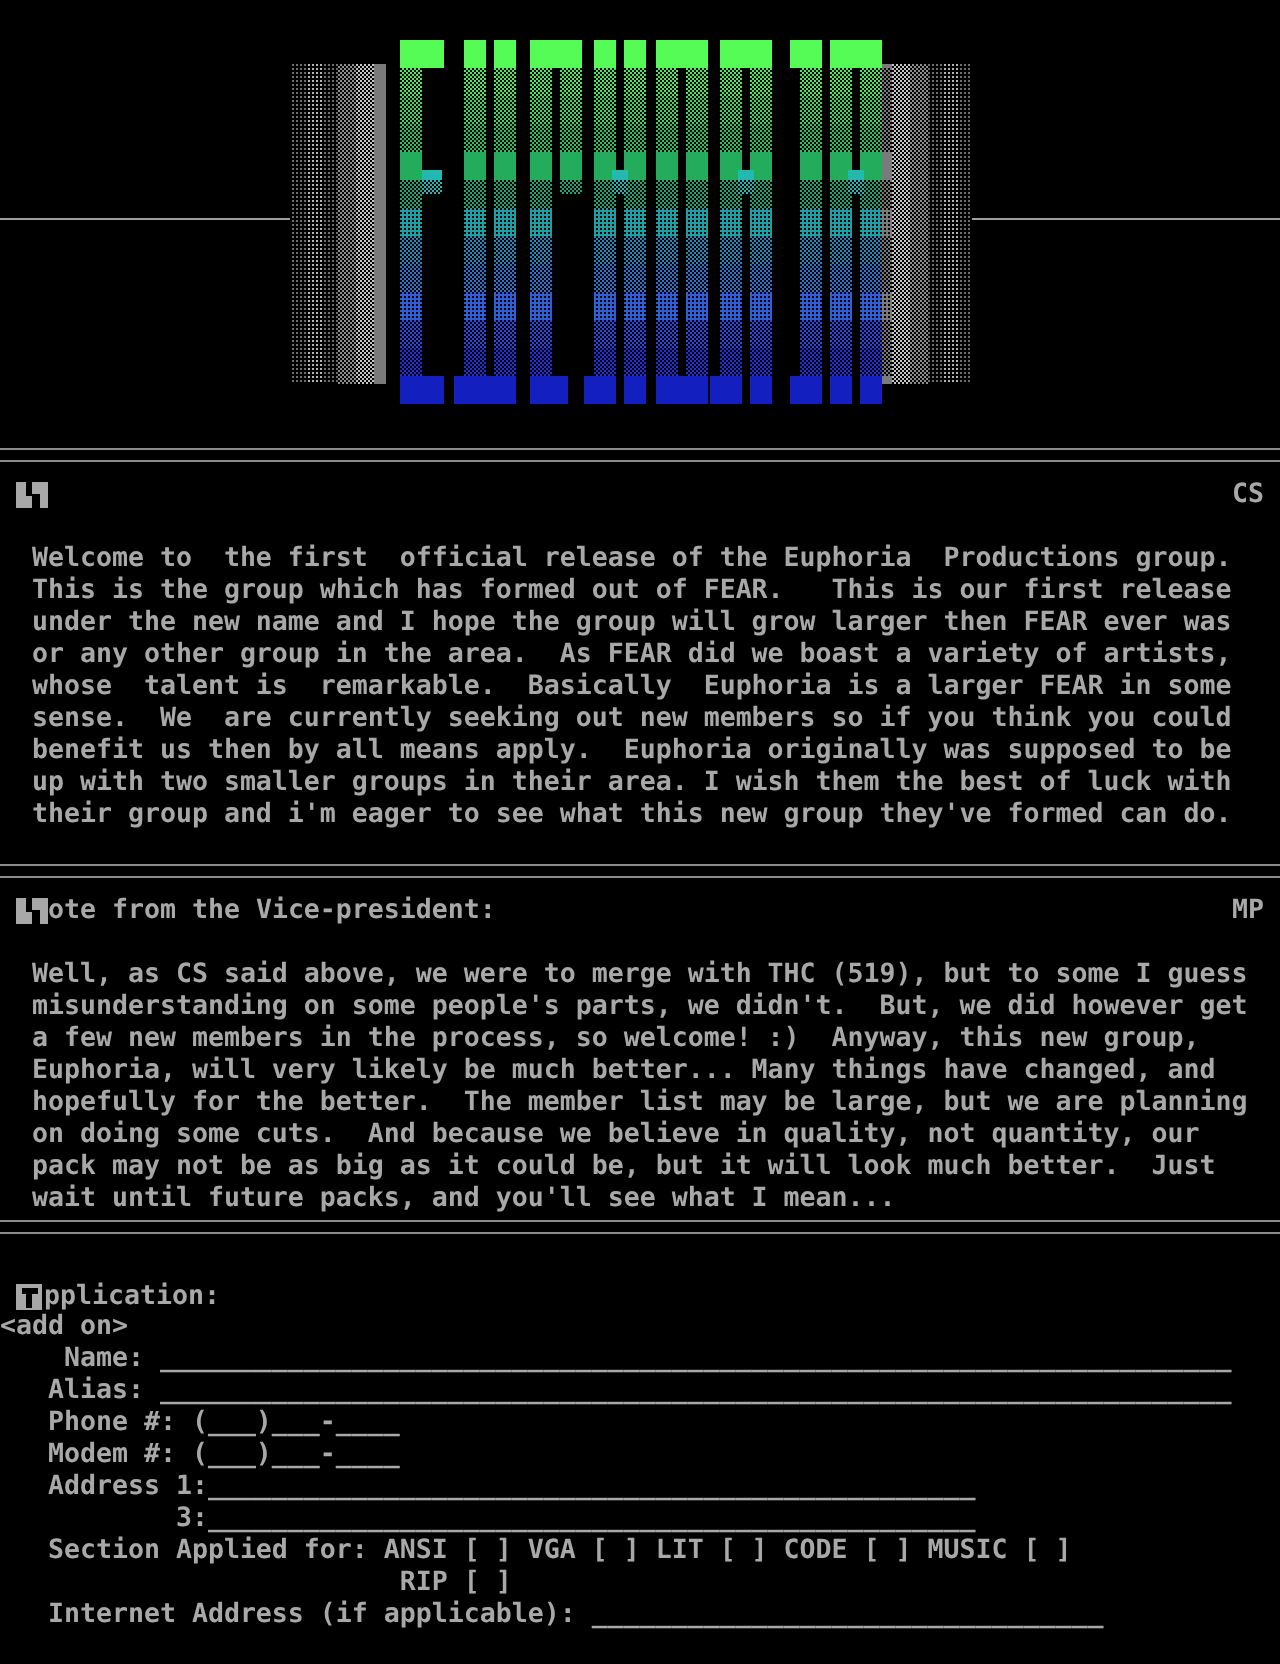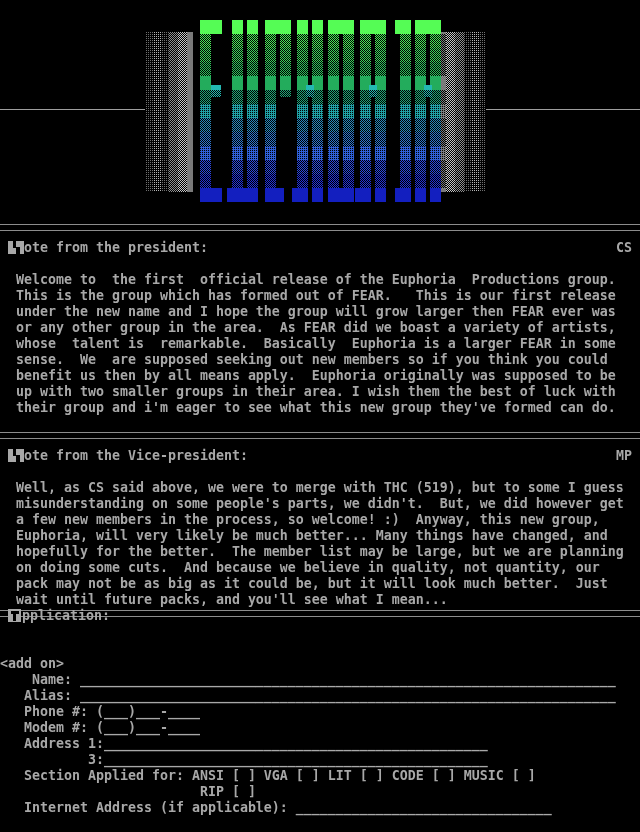--- a/index.html
+++ b/index.html
@@ -181,30 +181,29 @@
       <rect x="196" y="104" width="250" height="14" fill="url(#pdk)"></rect>
       <rect x="196" y="118" width="250" height="28" fill="url(#chk)"></rect>
       <rect x="196" y="146" width="250" height="14" fill="url(#pdk)"></rect>
       <rect x="196" y="160" width="250" height="28" fill="url(#chk)"></rect>
     </g>
   </svg>
 
   <div class="divider" style="top:224px"></div>
   <div class="hdr" style="top:240px">
     <span class="icon-n"></span>
-    <span class="hdr-title">ote from the president:</span>
     <span class="byline">CS</span>
   </div>
   <div class="body" style="top:272px">
       <div class="row">  Welcome to  the first  official release of the Euphoria  Productions group.</div>
       <div class="row">  This is the group which has formed out of FEAR.   This is our first release</div>
       <div class="row">  under the new name and I hope the group will grow larger then FEAR ever was</div>
       <div class="row">  or any other group in the area.  As FEAR did we boast a variety of artists,</div>
       <div class="row">  whose  talent is  remarkable.  Basically  Euphoria is a larger FEAR in some</div>
-      <div class="row">  sense.  We  are supposed seeking out new members so if you think you could</div>
+      <div class="row">  sense.  We  are currently seeking out new members so if you think you could</div>
       <div class="row">  benefit us then by all means apply.  Euphoria originally was supposed to be</div>
       <div class="row">  up with two smaller groups in their area. I wish them the best of luck with</div>
       <div class="row">  their group and i'm eager to see what this new group they've formed can do.</div>
     </div>
 
   <div class="divider" style="top:432px"></div>
   <div class="hdr" style="top:448px">
     <span class="icon-n"></span>
     <span class="hdr-title">ote from the Vice-president:</span>
     <span class="byline">MP</span>
@@ -214,21 +213,21 @@
       <div class="row">  misunderstanding on some people's parts, we didn't.  But, we did however get</div>
       <div class="row">  a few new members in the process, so welcome! :)  Anyway, this new group,</div>
       <div class="row">  Euphoria, will very likely be much better... Many things have changed, and</div>
       <div class="row">  hopefully for the better.  The member list may be large, but we are planning</div>
       <div class="row">  on doing some cuts.  And because we believe in quality, not quantity, our</div>
       <div class="row">  pack may not be as big as it could be, but it will look much better.  Just</div>
       <div class="row">  wait until future packs, and you'll see what I mean...</div>
     </div>
 
   <div class="divider" style="top:610px"></div>
-  <div class="hdr hdr-app" style="top:608px">
+  <div class="hdr hdr-app" style="top:641px">
     <span class="icon-a"></span>
     <span class="hdr-title">pplication:</span>
     <span class="byline"></span>
   </div>
   <div class="body" style="top:656px">
     <div class="row">&lt;add on&gt;</div>
     <div>
         <div class="row">    Name: ___________________________________________________________________</div>
         <div class="row">   Alias: ___________________________________________________________________</div>
         <div class="row">   Phone #: (___)___-____</div>

